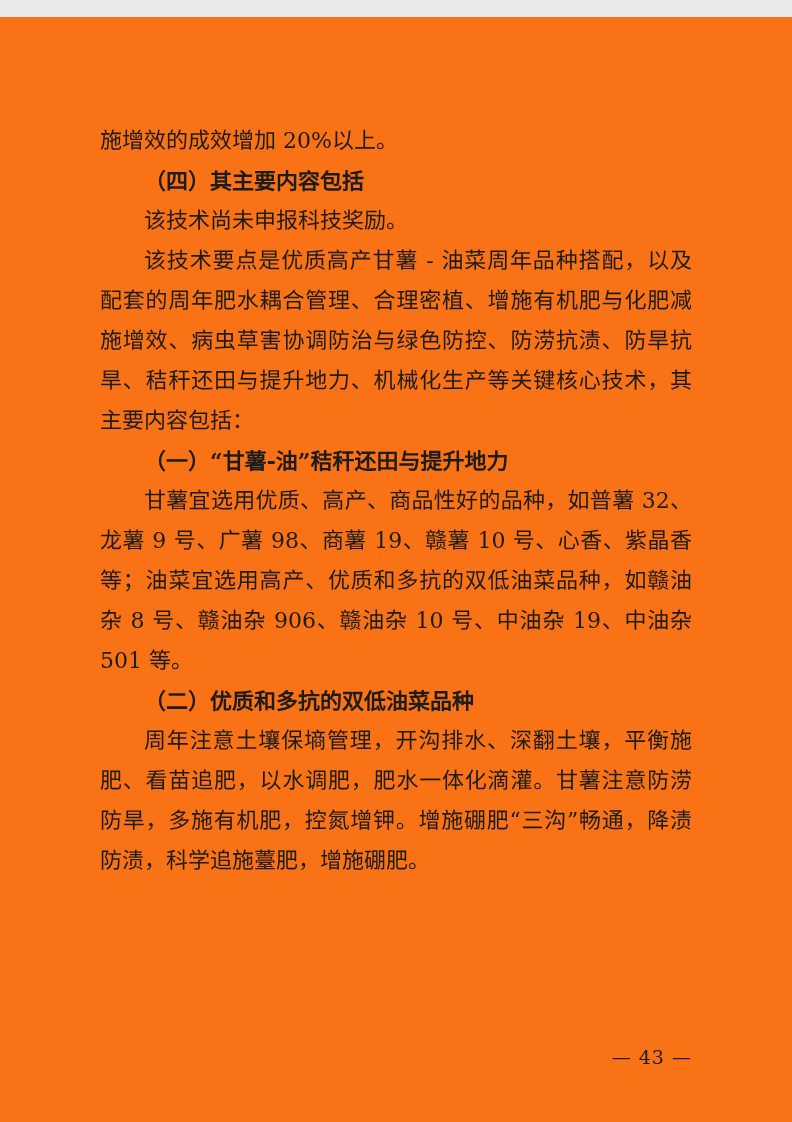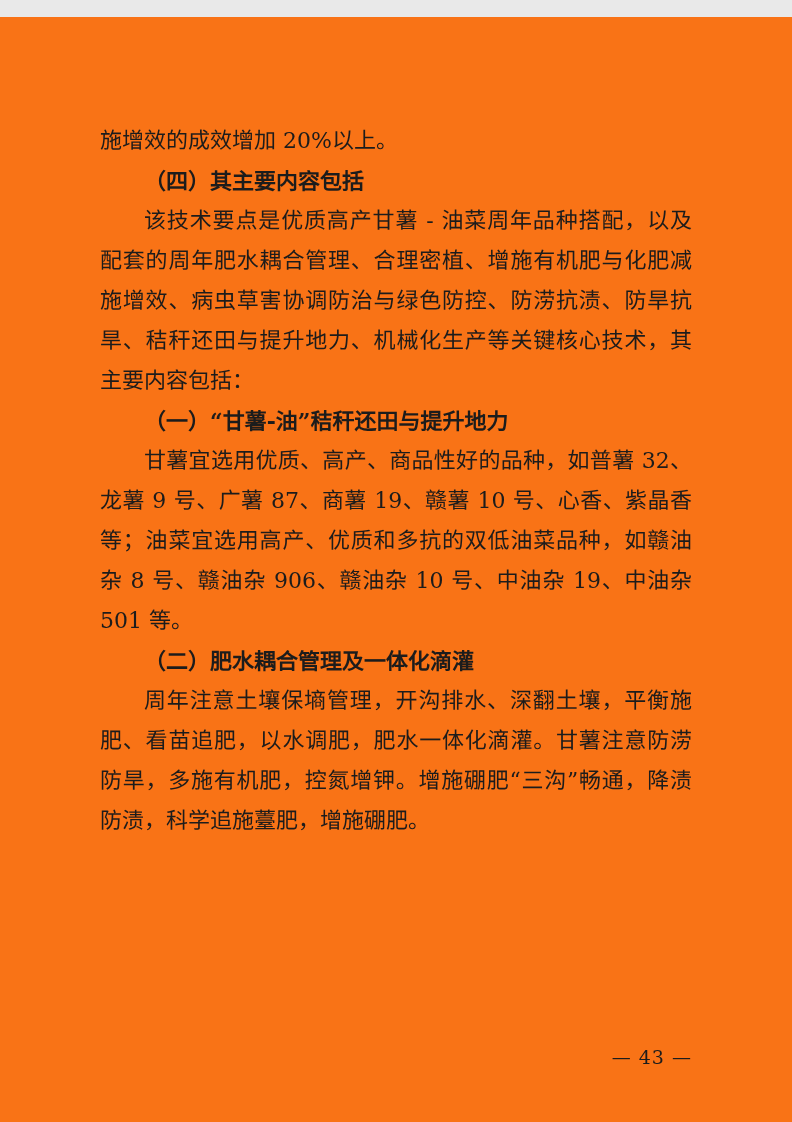--- a/index.html
+++ b/index.html
@@ -43,21 +43,22 @@
     color: #1c1c1c;
   }
 </style>
 </head>
 <body>
 
 <div class="page">
   <main class="text-block">
     <p class="no-indent">施增效的成效增加 20%以上。</p>
     <p class="h-kai">（四）其主要内容包括</p>
+    <p>该技术尚未申报科技奖励。</p>
     <p>该技术要点是优质高产甘薯 - 油菜周年品种搭配，以及配套的周年肥水耦合管理、合理密植、增施有机肥与化肥减施增效、病虫草害协调防治与绿色防控、防涝抗渍、防旱抗旱、秸秆还田与提升地力、机械化生产等关键核心技术，其主要内容包括：</p>
     <p class="h-kai">（一）“甘薯-油”秸秆还田与提升地力</p>
-    <p>甘薯宜选用优质、高产、商品性好的品种，如普薯 32、龙薯 9 号、广薯 87、商薯 19、赣薯 10 号、心香、紫晶香等；油菜宜选用高产、优质和多抗的双低油菜品种，如赣油杂 8 号、赣油杂 906、赣油杂 10 号、中油杂 19、中油杂 501 等。</p>
-    <p class="h-kai">（二）肥水耦合管理及一体化滴灌</p>
+    <p>甘薯宜选用优质、高产、商品性好的品种，如普薯 32、龙薯 9 号、广薯 98、商薯 19、赣薯 10 号、心香、紫晶香等；油菜宜选用高产、优质和多抗的双低油菜品种，如赣油杂 8 号、赣油杂 906、赣油杂 10 号、中油杂 19、中油杂 501 等。</p>
+    <p class="h-kai">（二）优质和多抗的双低油菜品种</p>
     <p>周年注意土壤保墒管理，开沟排水、深翻土壤，平衡施肥、看苗追肥，以水调肥，肥水一体化滴灌。甘薯注意防涝防旱，多施有机肥，控氮增钾。增施硼肥“三沟”畅通，降渍防渍，科学追施薹肥，增施硼肥。</p>
   </main>
 
   <div class="page-footer">— 43 —</div>
 </div>
 
 </body></html>

